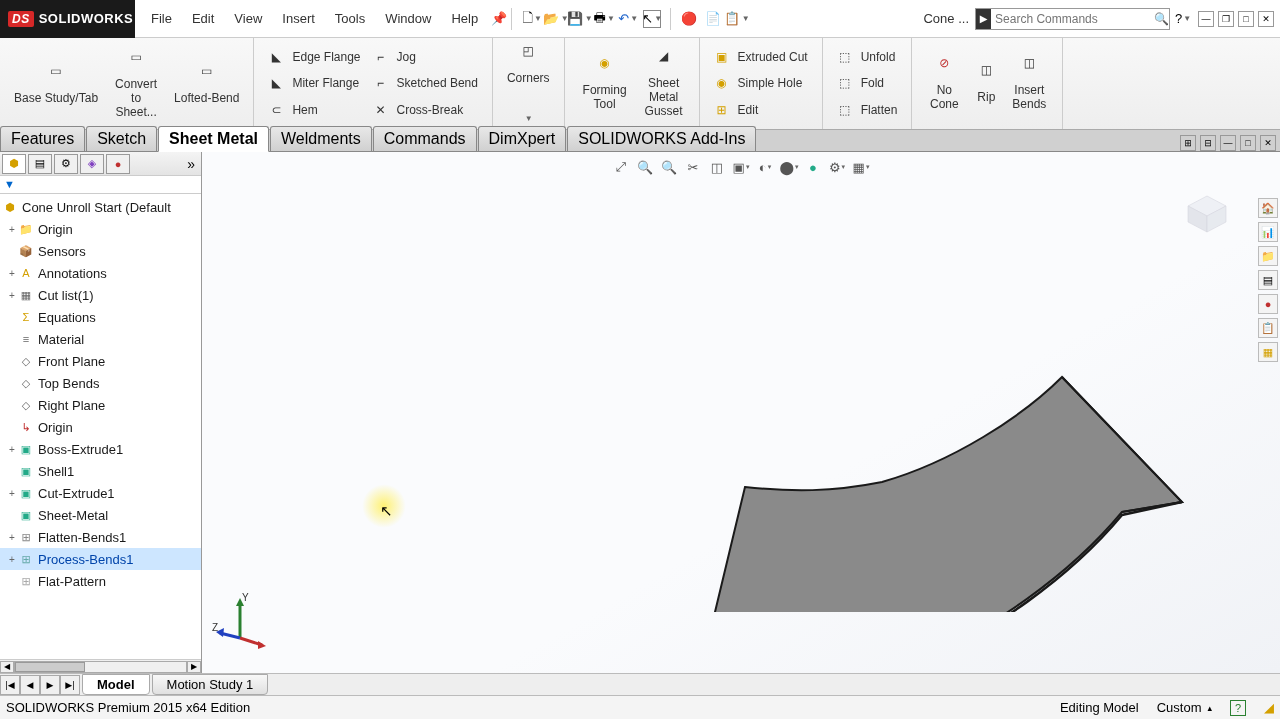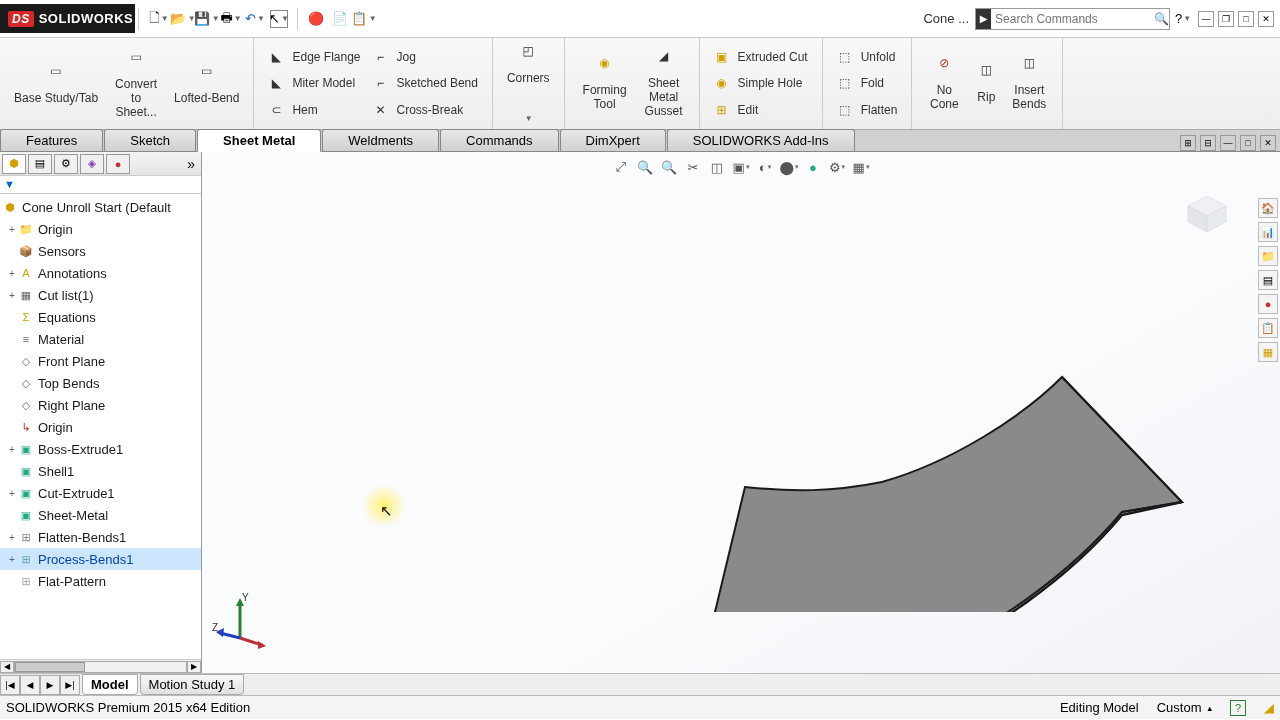--- a/index.html
+++ b/index.html
@@ -1,20 +1,20 @@
 <!DOCTYPE html>
 <html><head>
 <meta charset="utf-8">
 <style>
   * { box-sizing: border-box; margin: 0; padding: 0; font-family: Arial, sans-serif; }
   body { width: 1280px; height: 720px; background: #fff; overflow: hidden; position: relative; }
   
   
   .title-bar { height: 38px; background: #fff; display: flex; align-items: center; border-bottom: 1px solid #ccc; }
-  .logo { width: 135px; height: 29px; background: #1a1a1a; color: #fff; display: flex; align-items: center; padding-left: 8px; font-size: 13px; font-weight: bold; letter-spacing: 0.5px; }
+  .logo { width: 135px; height: 38px; background: #1a1a1a; color: #fff; display: flex; align-items: center; padding-left: 8px; font-size: 13px; font-weight: bold; letter-spacing: 0.5px; }
   .logo-ds { background: #d62828; color: #fff; padding: 1px 4px; margin-right: 5px; border-radius: 2px; font-style: italic; font-size: 12px; }
   .menu-bar { display: flex; align-items: center; padding-left: 8px; gap: 4px; }
   .menu-item { padding: 4px 8px; font-size: 13px; color: #333; cursor: pointer; }
   .toolbar-icons { display: flex; align-items: center; gap: 6px; margin-left: 8px; }
   .tb-icon { width: 18px; height: 18px; display: flex; align-items: center; justify-content: center; font-size: 13px; cursor: pointer; }
   .tb-sep { width: 1px; height: 22px; background: #ccc; margin: 0 3px; }
   .dropdown-arrow { font-size: 8px; color: #666; margin-left: 1px; }
   
   .doc-name { margin-left: auto; font-size: 13px; color: #333; padding-right: 6px; }
   .search-box { display: flex; align-items: center; border: 1px solid #999; height: 22px; width: 195px; }
@@ -28,21 +28,21 @@
   .ribbon { height: 92px; background: linear-gradient(#f8f8f8, #eeeeee); border-bottom: 1px solid #aaa; display: flex; }
   .ribbon-group { display: flex; flex-direction: column; align-items: center; padding: 4px 8px; border-right: 1px solid #ccc; }
   .ribbon-btn-lg { display: flex; flex-direction: column; align-items: center; justify-content: center; padding: 2px 6px; cursor: pointer; font-size: 12px; color: #333; text-align: center; height: 84px; }
   .ribbon-btn-lg .icon { width: 24px; height: 24px; margin-bottom: 3px; }
   .ribbon-col { display: flex; flex-direction: column; justify-content: space-around; height: 84px; padding: 2px 0; }
   .ribbon-btn-sm { display: flex; align-items: center; padding: 2px 6px; font-size: 12px; color: #333; cursor: pointer; height: 26px; }
   .ribbon-btn-sm .icon { width: 16px; height: 16px; margin-right: 8px; display: inline-flex; align-items: center; justify-content: center; }
   
   
   .tabs { height: 22px; background: #d0d0d0; display: flex; align-items: flex-end; border-bottom: 1px solid #888; }
-  .tab { padding: 3px 25px; font-size: 13px; background: linear-gradient(#e8e8e8, #d0d0d0); border: 1px solid #888; border-bottom: none; margin-right: 1px; cursor: pointer; border-radius: 3px 3px 0 0; }
+  .tab { padding: 3px 10px; font-size: 16px; background: linear-gradient(#e8e8e8, #d0d0d0); border: 1px solid #888; border-bottom: none; margin-right: 1px; cursor: pointer; border-radius: 3px 3px 0 0; }
   .tab.active { background: #fff; font-weight: bold; border-bottom: 1px solid #fff; margin-bottom: -1px; }
   
   
   .main { display: flex; height: 521px; }
   
   
   .feature-tree { width: 202px; border-right: 1px solid #999; display: flex; flex-direction: column; background: #fff; }
   .ft-tabs { height: 24px; display: flex; align-items: center; padding: 2px; background: linear-gradient(#f4f4f4,#e4e4e4); border-bottom: 1px solid #ccc; gap: 2px; }
   .ft-tab { width: 24px; height: 20px; border: 1px solid #999; background: #f0f0f0; display: flex; align-items: center; justify-content: center; font-size: 11px; cursor: pointer; }
   .ft-tab.active { background: #fff; }
@@ -68,35 +68,45 @@
   
   .triad { position: absolute; left: 10px; bottom: 20px; width: 60px; height: 60px; }
   .cursor-highlight { position: absolute; left: 160px; top: 332px; width: 44px; height: 44px; border-radius: 50%; background: radial-gradient(circle, rgba(255,240,100,0.9) 0%, rgba(255,240,100,0) 70%); }
   .cursor-arrow { position: absolute; left: 178px; top: 350px; font-size: 15px; color: #000; }
   .view-cube { position: absolute; right: 50px; top: 42px; width: 46px; height: 40px; opacity: 0.45; }
   
   
   .bottom-tabs { height: 22px; background: #eee; border-top: 1px solid #bbb; display: flex; align-items: center; }
   .bt-nav { display: flex; }
   .bt-btn { width: 20px; height: 20px; border: 1px solid #aaa; background: #f0f0f0; font-size: 9px; display: flex; align-items: center; justify-content: center; cursor: pointer; }
-  .bt-tab { padding: 2px 8px; border: 1px solid #aaa; font-size: 13px; background: linear-gradient(#f8f8f8,#e0e0e0); cursor: pointer; border-radius: 0 0 4px 4px; margin-left: 2px; }
+  .bt-tab { padding: 2px 14px; border: 1px solid #aaa; font-size: 13px; background: linear-gradient(#f8f8f8,#e0e0e0); cursor: pointer; border-radius: 0 0 4px 4px; margin-left: 2px; }
   .bt-tab.active { background: #fff; font-weight: bold; }
   
   
   .status-bar { height: 24px; background: #f4f4f4; border-top: 1px solid #bbb; display: flex; align-items: center; font-size: 13px; padding: 0 6px; }
   .status-right { margin-left: auto; display: flex; align-items: center; gap: 18px; }
   .status-seg { display: flex; align-items: center; gap: 6px; }
 </style>
 </head>
 <body>
 
 <div class="title-bar">
   <div class="logo">
     <span class="logo-ds">DS</span>
     <span>SOLIDWORKS</span>
+  </div>
+  <div class="menu-bar">
+    <span class="menu-item">File</span>
+    <span class="menu-item">Edit</span>
+    <span class="menu-item">View</span>
+    <span class="menu-item">Insert</span>
+    <span class="menu-item">Tools</span>
+    <span class="menu-item">Window</span>
+    <span class="menu-item">Help</span>
+    <span class="tb-icon">📌</span>
   </div>
   <div class="tb-sep"></div>
   <div class="toolbar-icons">
     <span class="tb-icon">🗋<span class="dropdown-arrow">▼</span></span>
     <span class="tb-icon" style="color:#d4a000">📂<span class="dropdown-arrow">▼</span></span>
     <span class="tb-icon" style="color:#2266cc">💾<span class="dropdown-arrow">▼</span></span>
     <span class="tb-icon">🖶<span class="dropdown-arrow">▼</span></span>
     <span class="tb-icon" style="color:#2266cc">↶<span class="dropdown-arrow">▼</span></span>
     <span class="tb-icon" style="border:1px solid #888;padding:2px">↖<span class="dropdown-arrow">▼</span></span>
     <div class="tb-sep"></div>
@@ -139,21 +149,21 @@
     </div>
   </div>
   <div class="ribbon-group" style="flex-direction:row">
     <div class="ribbon-col">
       <div class="ribbon-btn-sm">
           <span class="icon">◣</span>
           <span>Edge Flange</span>
         </div>
       <div class="ribbon-btn-sm">
           <span class="icon">◣</span>
-          <span>Miter Model</span>
+          <span>Miter Flange</span>
         </div>
       <div class="ribbon-btn-sm">
           <span class="icon">⊂</span>
           <span>Hem</span>
         </div>
     </div>
     <div class="ribbon-col">
       <div class="ribbon-btn-sm">
           <span class="icon">⌐</span>
           <span>Jog</span>

